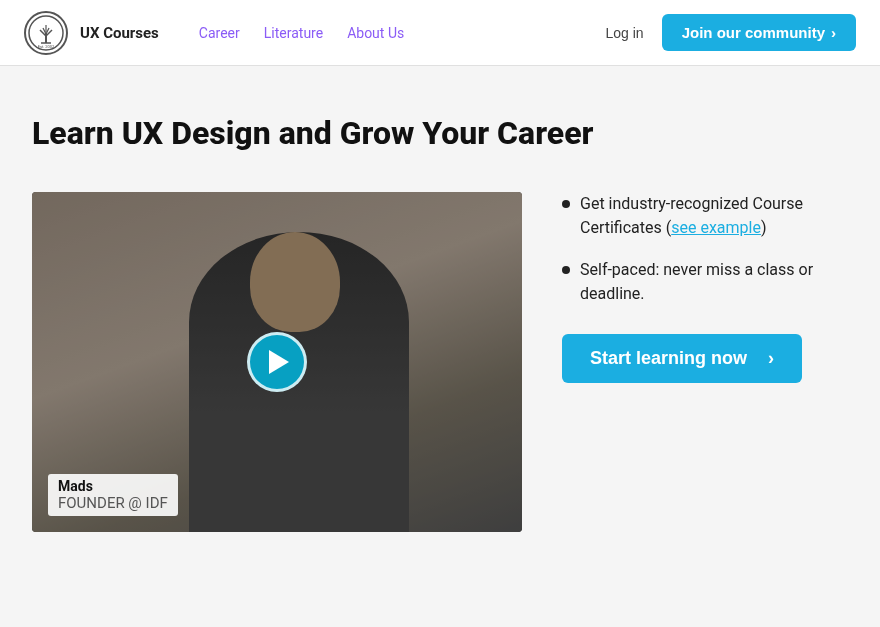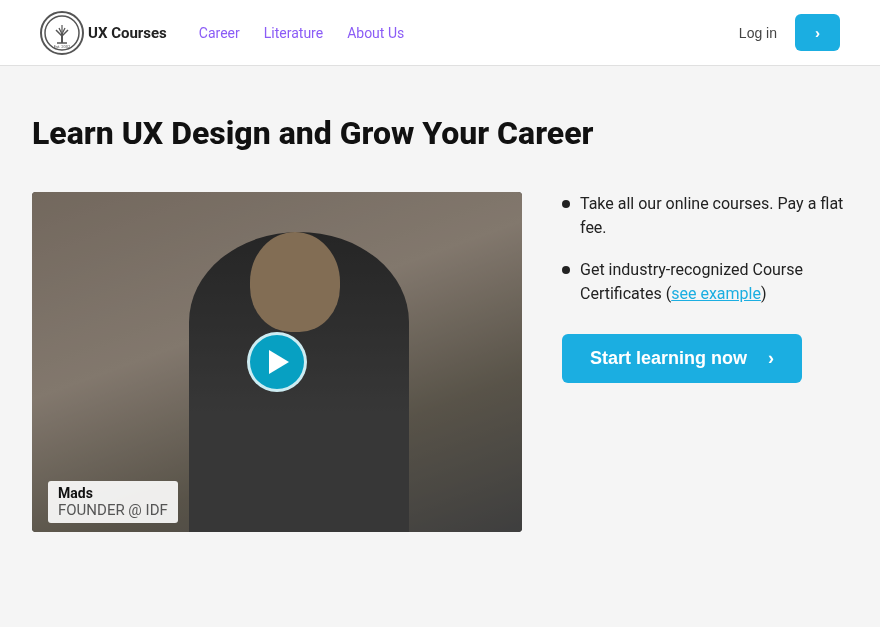--- a/index.html
+++ b/index.html
@@ -9,24 +9,24 @@
       color: #222;
       width: 880px;
       min-height: 627px;
     }
 
     
     nav {
       background: #fff;
       display: flex;
       align-items: center;
-      padding: 0 40px;
+      padding: 0 24px;
       height: 66px;
       border-bottom: 1px solid #e0e0e0;
-      gap: 4px;
+      gap: 12px;
     }
     .nav-brand {
       font-weight: 700;
       font-size: 15px;
       color: #222;
       margin-right: 28px;
       white-space: nowrap;
     }
     .nav-links {
       display: flex;
@@ -155,21 +155,21 @@
       height: 0;
       border-top: 12px solid transparent;
       border-bottom: 12px solid transparent;
       border-left: 20px solid #fff;
       margin-left: 4px;
     }
 
     
     .name-badge {
       position: absolute;
-      bottom: 9px;
+      bottom: 16px;
       left: 16px;
       background: rgba(255,255,255,0.9);
       border-radius: 3px;
       padding: 4px 10px;
       z-index: 10;
     }
     .name-badge-name {
       font-size: 14px;
       font-weight: 700;
       color: #111;
@@ -270,20 +270,21 @@
 
   <div class="nav-links">
     <a class="nav-link">Career</a>
     <a class="nav-link">Literature</a>
     <a class="nav-link">About Us</a>
   </div>
 
   <div class="nav-right">
     <button class="nav-login">Log in</button>
     <button class="nav-join-btn">
+      <span>Join our community</span>
       <span>›</span>
     </button>
   </div>
 </nav>
 
 <main class="main">
   <h1 class="hero-title">Learn UX Design and Grow Your Career</h1>
 
   <div class="hero-body">
 
@@ -305,27 +306,27 @@
           <div class="name-badge-name">Mads</div>
           <div class="name-badge-role">FOUNDER @ IDF</div>
         </div>
       </div>
     </div>
 
     <div class="features">
       <ul>
         <li>
           <span class="bullet-dot"></span>
-          <span>Take all our online courses. Pay a flat fee.</span>
+          <span>
+            <span>Get industry-recognized Course Certificates (</span><a class="feature-link">see example</a><span>)</span>
+          </span>
         </li>
         <li>
           <span class="bullet-dot"></span>
-          <span>
-            <span>Get industry-recognized Course Certificates (</span><a class="feature-link">see example</a><span>)</span>
-          </span>
+          <span>Self-paced: never miss a class or deadline.</span>
         </li>
       </ul>
 
       <button class="start-btn">
         <span>Start learning now</span>
         <span>›</span>
       </button>
     </div>
 
   </div>

